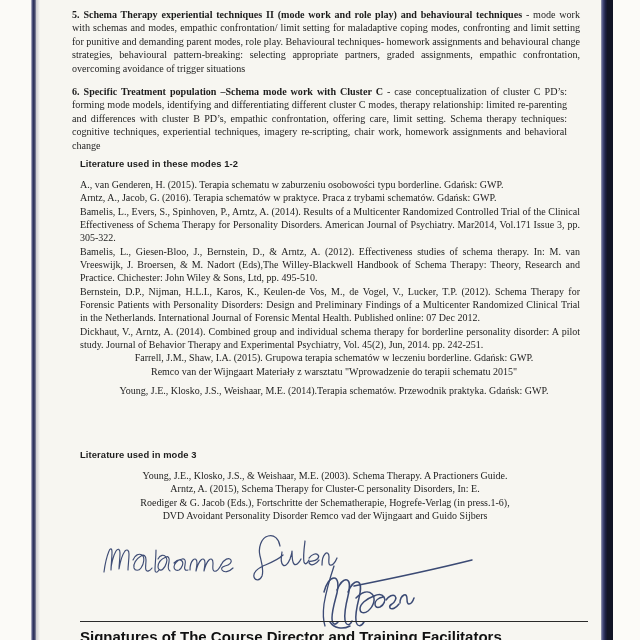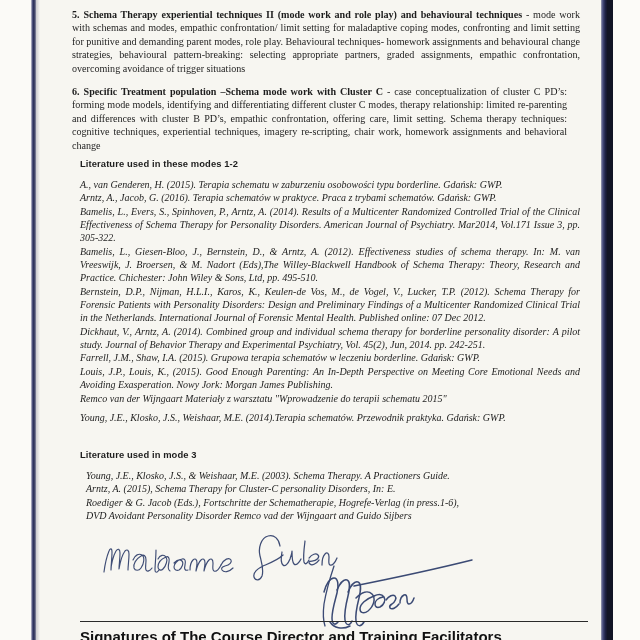--- a/index.html
+++ b/index.html
@@ -72,23 +72,22 @@
     position: absolute;
     font-size: 10.0px;
     line-height: 13.35px;
     width: 500px;
   }
   .reflist-1 { left: 8px; top: 178px; }
   .reflist-2 { left: 14px; top: 469px; width: 470px; }
   .ref {
     margin: 0 0 0 0;
     text-align: justify;
-    font-style: italic;
   }
-  .ref.nojust { text-align: left; }
+  .ref.nojust { text-align: center; margin-left: 8px; }
   .ref.spaced { margin-top: 6px; }
 
   
   .sig {
     position: absolute;
     color: #3c4a72;
     font-family: "DejaVu Serif", serif;
   }
   .sig svg { display: block; overflow: visible; }
 
@@ -130,21 +129,20 @@
     <div class="lit-head lit-head-1">Literature used in these modes 1-2</div>
 
     <div class="reflist reflist-1">
       <p class="ref">A., van Genderen, H. (2015). Terapia schematu w zaburzeniu osobowości typu borderline. Gdańsk: GWP.</p>
       <p class="ref">Arntz, A., Jacob, G. (2016). Terapia schematów w praktyce. Praca z trybami schematów. Gdańsk: GWP.</p>
       <p class="ref">Bamelis, L., Evers, S., Spinhoven, P., Arntz, A. (2014). Results of a Multicenter Randomized Controlled Trial of the Clinical Effectiveness of Schema Therapy for Personality Disorders. American Journal of Psychiatry. Mar2014, Vol.171 Issue 3, pp. 305-322.</p>
       <p class="ref">Bamelis, L., Giesen-Bloo, J., Bernstein, D., &amp; Arntz, A. (2012). Effectiveness studies of schema therapy. In: M. van Vreeswijk, J. Broersen, &amp; M. Nadort (Eds),The Willey-Blackwell Handbook of Schema Therapy: Theory, Research and Practice. Chichester: John Wiley &amp; Sons, Ltd, pp. 495-510.</p>
       <p class="ref">Bernstein, D.P., Nijman, H.L.I., Karos, K., Keulen-de Vos, M., de Vogel, V., Lucker, T.P. (2012). Schema Therapy for Forensic Patients with Personality Disorders: Design and Preliminary Findings of a Multicenter Randomized Clinical Trial in the Netherlands. International Journal of Forensic Mental Health. Published online: 07 Dec 2012.</p>
       <p class="ref">Dickhaut, V., Arntz, A. (2014). Combined group and individual schema therapy for borderline personality disorder: A pilot study. Journal of Behavior Therapy and Experimental Psychiatry, Vol. 45(2), Jun, 2014. pp. 242-251.</p>
       <p class="ref nojust">Farrell, J.M., Shaw, I.A. (2015). Grupowa terapia schematów w leczeniu borderline. Gdańsk: GWP.</p>
-      <p class="ref">Louis, J.P., Louis, K., (2015). Good Enough Parenting: An In-Depth Perspective on Meeting Core Emotional Needs and Avoiding Exasperation. Nowy Jork: Morgan James Publishing.</p>
       <p class="ref nojust">Remco van der Wijngaart Materiały z warsztatu "Wprowadzenie do terapii schematu 2015"</p>
       <p class="ref nojust spaced">Young, J.E., Klosko, J.S., Weishaar, M.E. (2014).Terapia schematów. Przewodnik praktyka. Gdańsk: GWP.</p>
     </div>
 
     <div class="lit-head lit-head-2">Literature used in mode 3</div>
 
     <div class="reflist reflist-2">
       <p class="ref nojust">Young, J.E., Klosko, J.S., &amp; Weishaar, M.E. (2003). Schema Therapy. A Practioners Guide.</p>
       <p class="ref nojust">Arntz, A. (2015), Schema Therapy for Cluster-C personality Disorders, In: E.</p>
       <p class="ref nojust">Roediger &amp; G. Jacob (Eds.), Fortschritte der Schematherapie, Hogrefe-Verlag (in press.1-6),</p>

